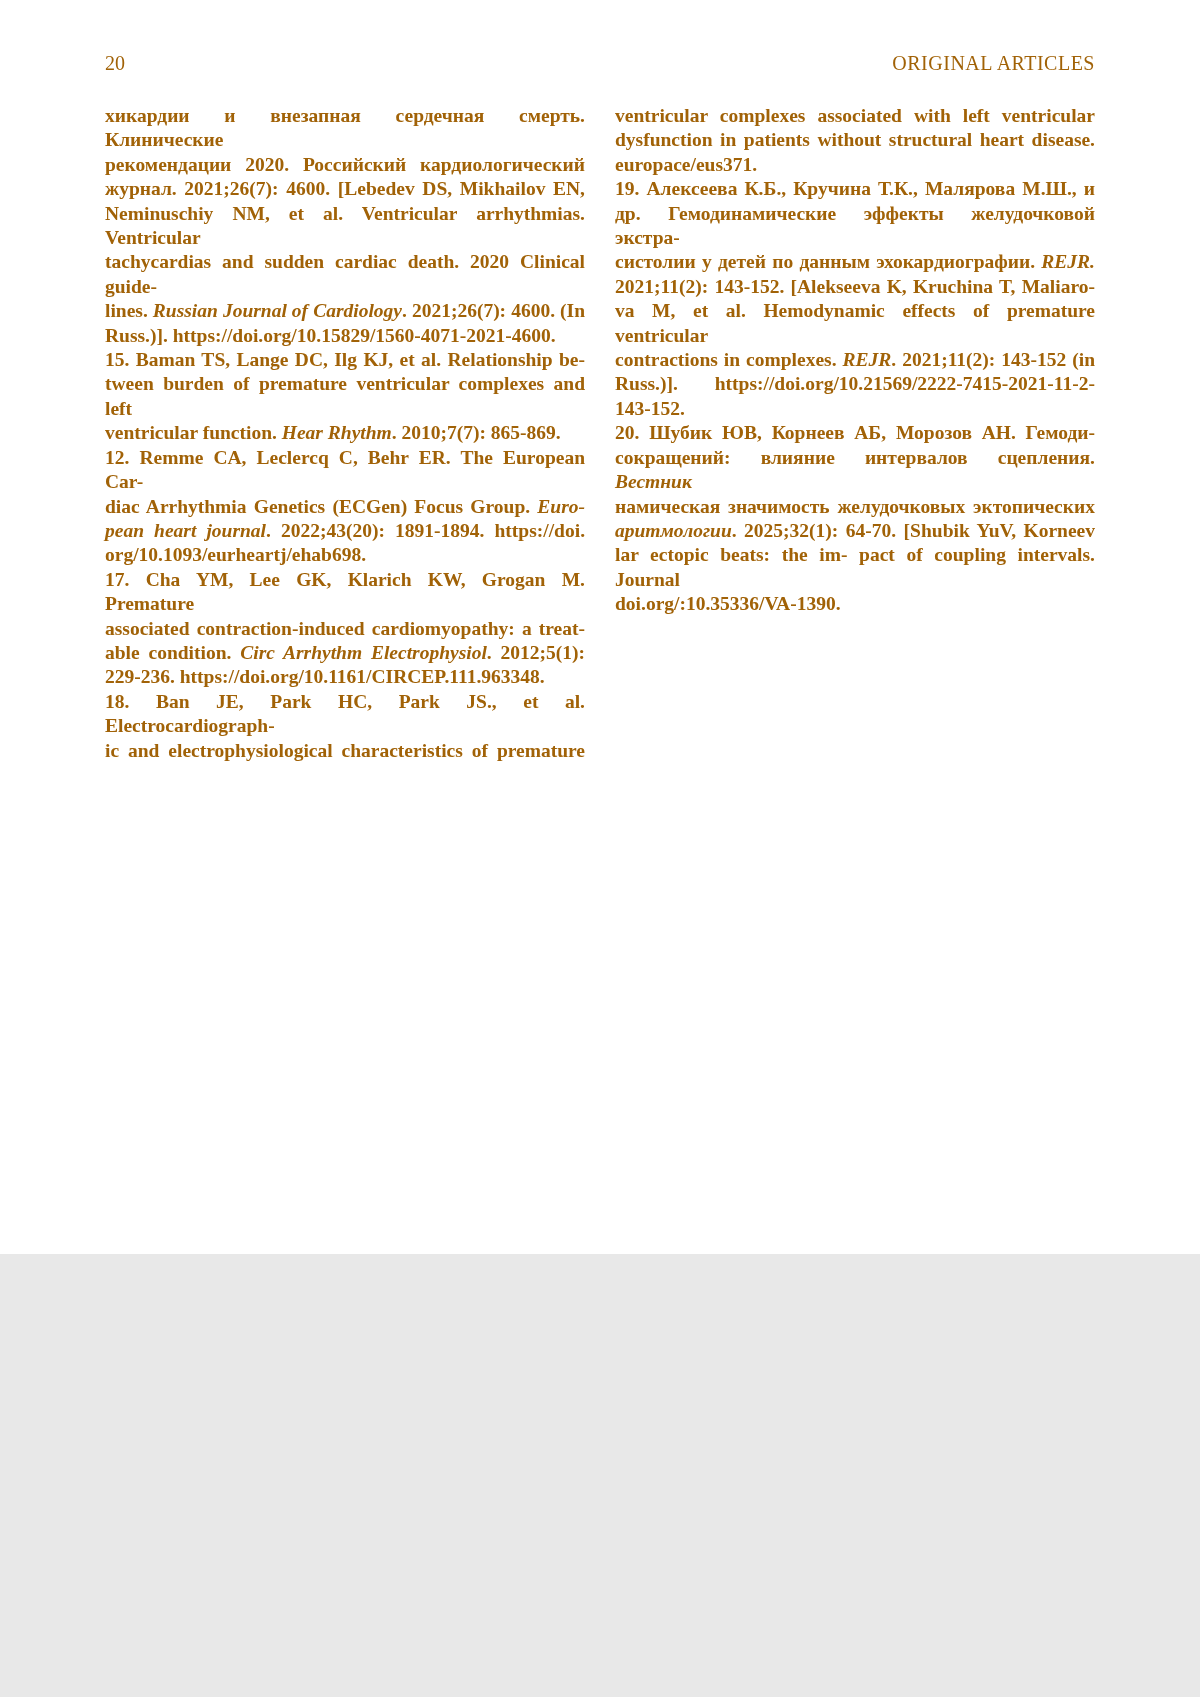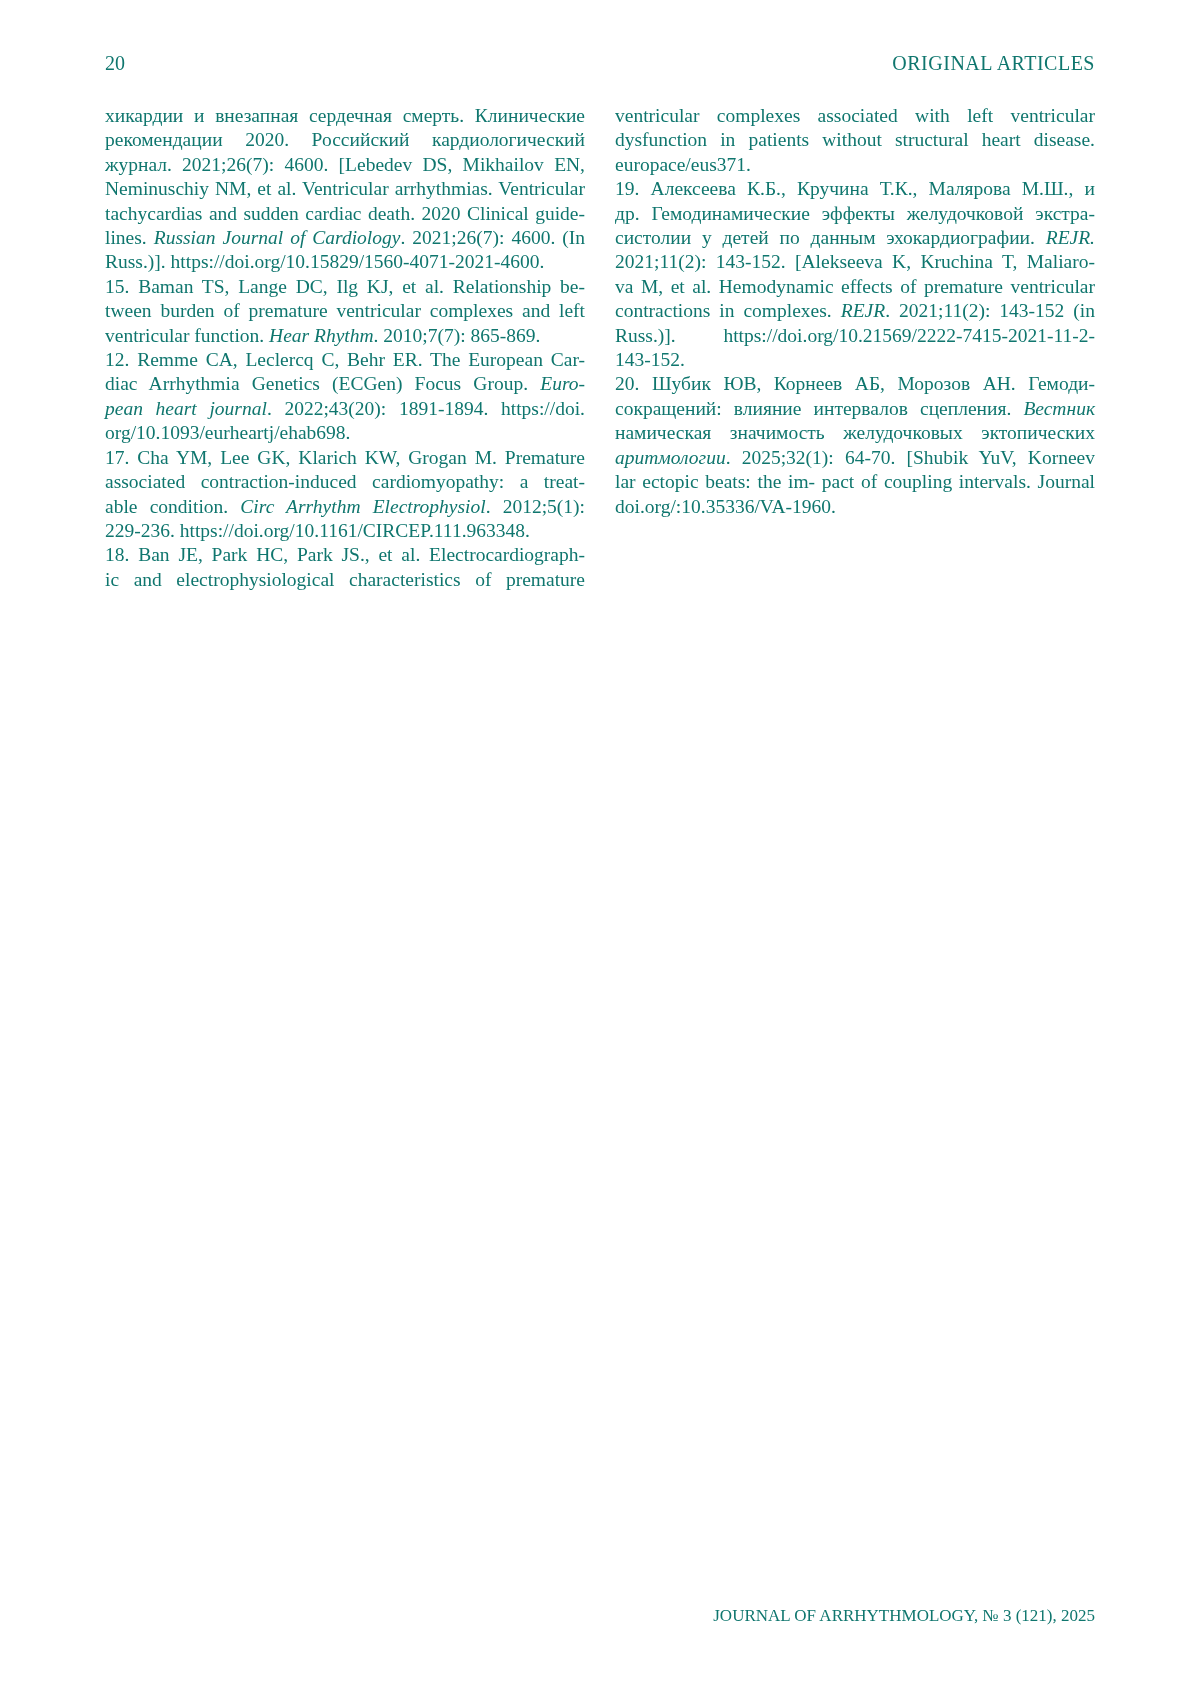--- a/index.html
+++ b/index.html
@@ -1,22 +1,22 @@
 <!DOCTYPE html>
 <html><head>
 <meta charset="utf-8">
 <style>
   html, body { margin: 0; padding: 0; background: #e8e8e8; }
   .page {
     position: relative;
     width: 1200px;
-    height: 1697px;
+    height: 1254px;
     margin: 0 auto;
     background: #ffffff;
-    color: #0f766e;
+    color: #a16207;
     font-family: "Liberation Serif", "DejaVu Serif", serif;
     overflow: hidden;
   }
   .header-row {
     position: absolute;
     left: 105px;
     width: 990px;
     top: 50px;
     display: flex;
     justify-content: space-between;
@@ -31,21 +31,21 @@
     top: 104px;
     width: 990px;
     display: flex;
     gap: 30px;
   }
   .col {
     width: 480px;
     font-size: 19.5px;
     line-height: 24.4px;
   }
-  .line { text-align: justify; }
+  .line { text-align: justify; font-weight: bold; }
   .line.jst { text-align-last: justify; }
   .line.last { text-align-last: left; white-space: nowrap; }
   .it { font-style: italic; }
   .footer-row {
     position: absolute;
     left: 105px;
     width: 990px;
     top: 1604px;
     text-align: right;
     font-size: 17px;
@@ -95,21 +95,21 @@
         <div class="line jst"><span>2021;11(2): 143-152. [Alekseeva K, Kruchina T, Maliaro-</span></div>
         <div class="line jst"><span>va M, et al. Hemodynamic effects of premature ventricular</span></div>
         <div class="line jst"><span>contractions in complexes. </span><span class="it">REJR</span><span>. 2021;11(2): 143-152 (in</span></div>
         <div class="line jst"><span>Russ.)]. https://doi.org/10.21569/2222-7415-2021-11-2-</span></div>
         <div class="line last"><span>143-152.</span></div>
         <div class="line jst"><span>20. Шубик ЮВ, Корнеев АБ, Морозов АН. Гемоди-</span></div>
         <div class="line jst"><span>сокращений: влияние интервалов сцепления. </span><span class="it">Вестник</span></div>
         <div class="line jst"><span>намическая значимость желудочковых эктопических</span></div>
         <div class="line jst"><span class="it">аритмологии</span><span>. 2025;32(1): 64-70. [Shubik YuV, Korneev</span></div>
         <div class="line jst"><span>lar ectopic beats: the im- pact of coupling intervals. Journal</span></div>
-        <div class="line last"><span>doi.org/:10.35336/VA-1960.</span></div>
+        <div class="line last"><span>doi.org/:10.35336/VA-1390.</span></div>
       </div>
   </div>
 
   <div class="footer-row">
     <span>JOURNAL OF ARRHYTHMOLOGY, № 3 (121), 2025</span>
   </div>
 
 </div>
 
 </body></html>

